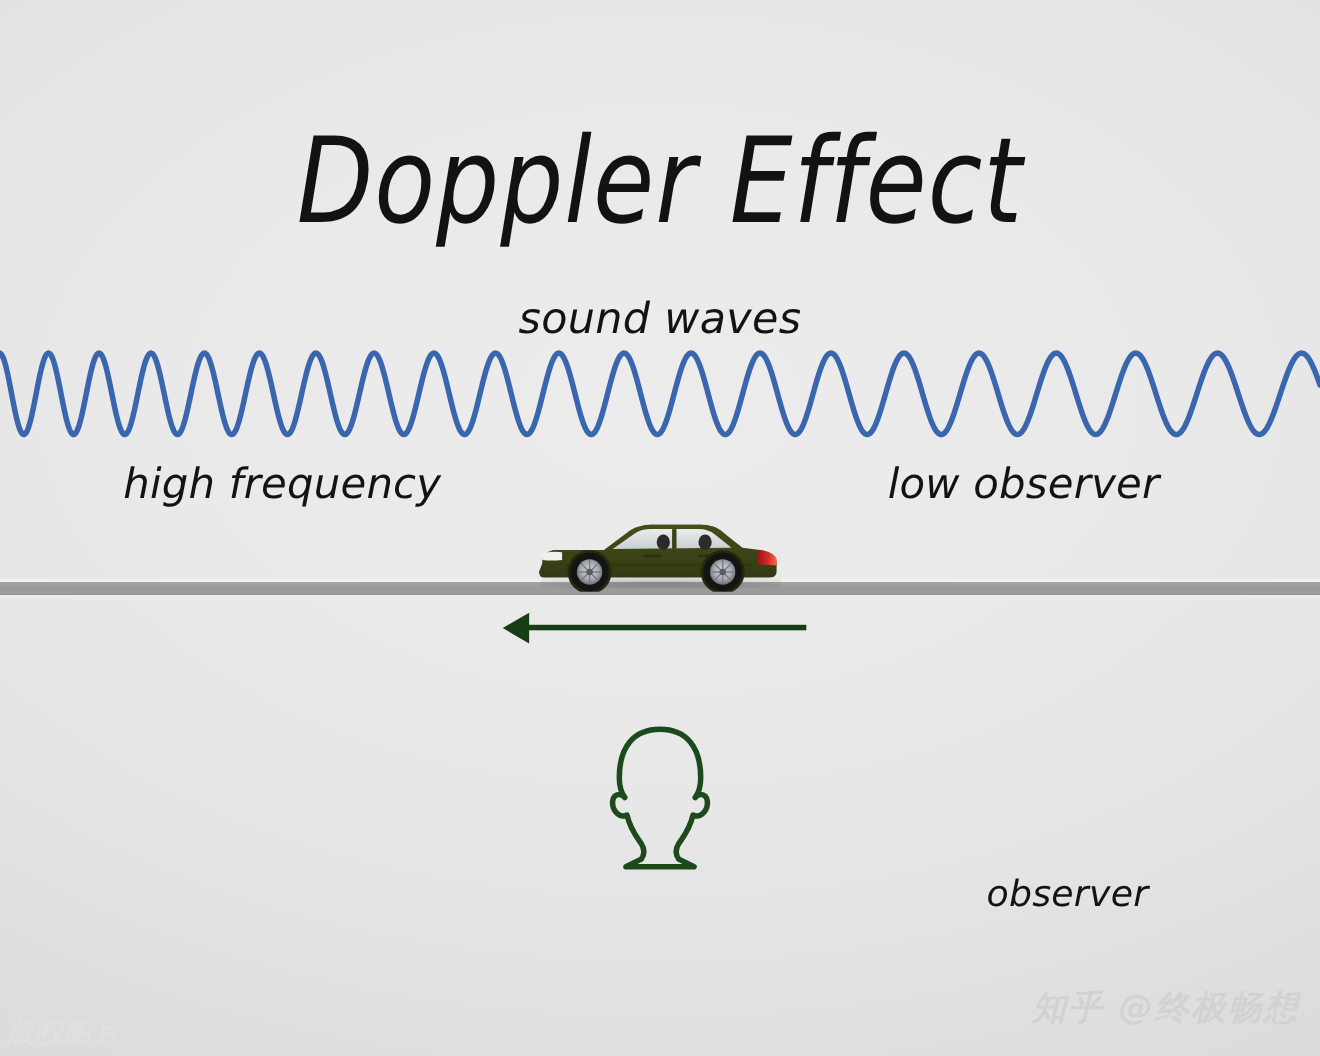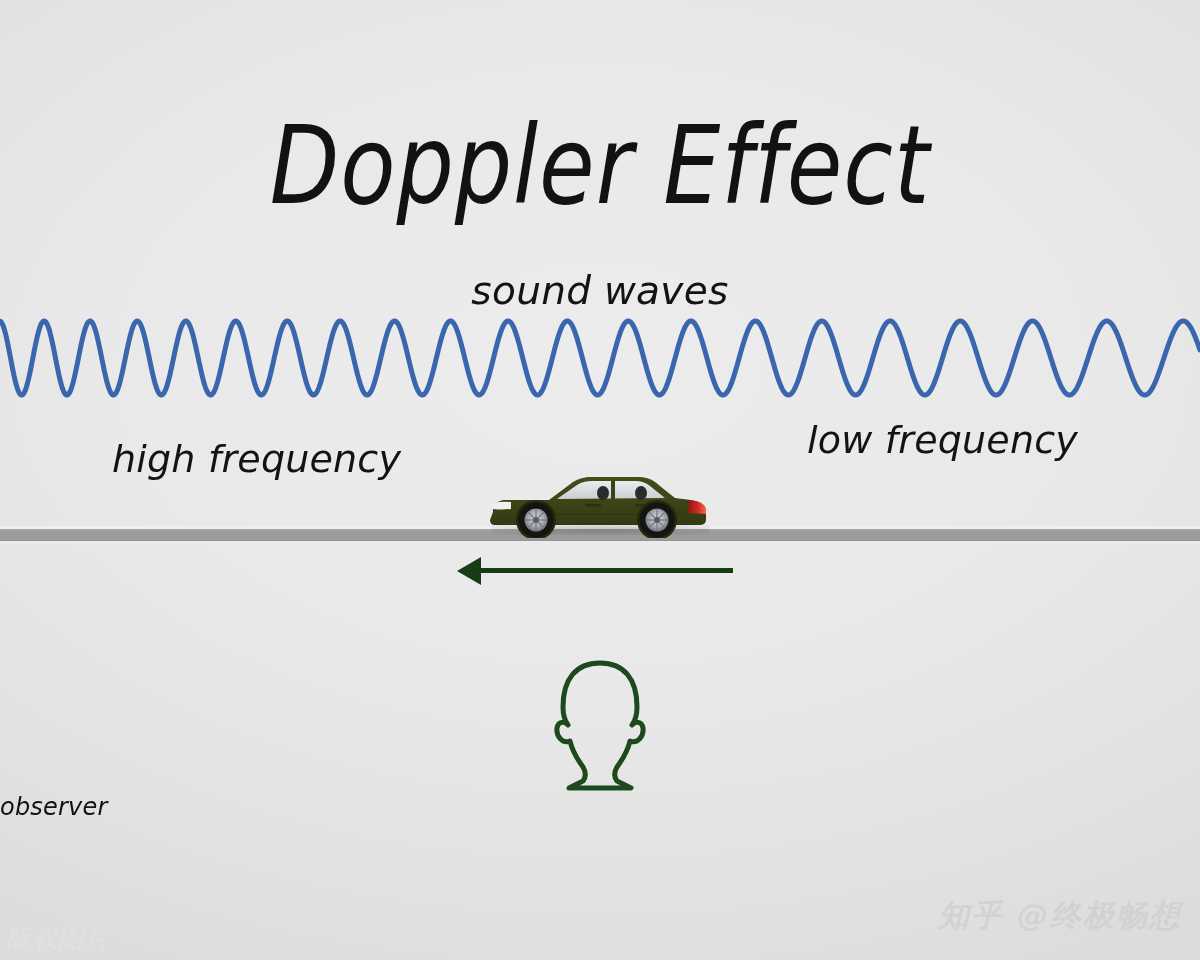--- a/index.html
+++ b/index.html
@@ -48,36 +48,36 @@
   #sound-waves-label {
     left: 0;
     top: 268px;
     width: 1200px;
     text-align: center;
     font-size: 39px;
     letter-spacing: 0.3px;
   }
   #high-freq-label {
     left: 112px;
-    top: 437px;
+    top: 418px;
     font-size: 38px;
     letter-spacing: 0.2px;
   }
   #low-freq-label {
     left: 807px;
     top: 418px;
     font-size: 38px;
     letter-spacing: 0.2px;
   }
   #observer-label {
     left: 0;
     top: 793px;
     width: 1044px;
-    text-align: left;
-    font-size: 24px;
+    text-align: right;
+    font-size: 33px;
     letter-spacing: 0.2px;
   }
 
   
   #wave-svg {
     position: absolute;
     left: 0;
     top: 300px;
     width: 1200px;
     height: 120px;
@@ -163,21 +163,21 @@
 
   <div id="title">Doppler Effect</div>
 
   <div class="label" id="sound-waves-label">sound waves</div>
 
   <svg id="wave-svg" viewBox="0 0 1200 120" preserveAspectRatio="none" xmlns="http://www.w3.org/2000/svg">
     <path id="wave-path" fill="none" stroke="#3a66ad" stroke-width="5" stroke-linecap="round" stroke-linejoin="round" d="M0.00 21.09L0.50 21.38L1.00 21.85L1.50 22.50L2.00 23.33L2.50 24.34L3.00 25.52L3.50 26.86L4.00 28.36L4.50 30.01L5.00 31.80L5.50 33.73L6.00 35.77L6.50 37.93L7.00 40.19L7.50 42.54L8.00 44.96L8.50 47.45L9.00 49.99L9.50 52.58L10.00 55.18L10.50 57.80L11.00 60.43L11.50 63.03L12.00 65.62L12.50 68.16L13.00 70.65L13.50 73.08L14.00 75.43L14.50 77.69L15.00 79.86L15.50 81.91L16.00 83.85L16.50 85.65L17.00 87.32L17.50 88.84L18.00 90.20L18.50 91.41L19.00 92.44L19.50 93.31L20.00 94.00L20.50 94.51L21.00 94.84L21.50 94.99L22.00 94.96L22.50 94.74L23.00 94.34L23.50 93.76L24.00 93.00L24.50 92.07L25.00 90.97L25.50 89.72L26.00 88.30L26.50 86.74L27.00 85.03L27.50 83.19L28.00 81.23L28.50 79.16L29.00 76.98L29.50 74.71L30.00 72.36L30.50 69.94L31.00 67.46L31.50 64.93L32.00 62.38L32.50 59.80L33.00 57.21L33.50 54.63L34.00 52.07L34.50 49.53L35.00 47.04L35.50 44.60L36.00 42.23L36.50 39.94L37.00 37.73L37.50 35.62L38.00 33.62L38.50 31.75L39.00 30.00L39.50 28.38L40.00 26.91L40.50 25.59L41.00 24.43L41.50 23.43L42.00 22.60L42.50 21.94L43.00 21.45L43.50 21.14L44.00 21.01L44.50 21.05L45.00 21.27L45.50 21.67L46.00 22.25L46.50 23.00L47.00 23.91L47.50 24.99L48.00 26.22L48.50 27.61L49.00 29.14L49.50 30.81L50.00 32.61L50.50 34.53L51.00 36.56L51.50 38.70L52.00 40.92L52.50 43.23L53.00 45.60L53.50 48.04L54.00 50.52L54.50 53.03L55.00 55.57L55.50 58.12L56.00 60.67L56.50 63.20L57.00 65.71L57.50 68.18L58.00 70.60L58.50 72.97L59.00 75.26L59.50 77.46L60.00 79.58L60.50 81.59L61.00 83.49L61.50 85.27L62.00 86.92L62.50 88.44L63.00 89.81L63.50 91.03L64.00 92.09L64.50 93.00L65.00 93.74L65.50 94.31L66.00 94.71L66.50 94.94L67.00 95.00L67.50 94.88L68.00 94.59L68.50 94.13L69.00 93.50L69.50 92.71L70.00 91.75L70.50 90.64L71.00 89.37L71.50 87.96L72.00 86.41L72.50 84.73L73.00 82.92L73.50 81.00L74.00 78.97L74.50 76.85L75.00 74.64L75.50 72.35L76.00 70.00L76.50 67.59L77.00 65.14L77.50 62.66L78.00 60.15L78.50 57.64L79.00 55.13L79.50 52.63L80.00 50.16L80.50 47.72L81.00 45.34L81.50 43.01L82.00 40.75L82.50 38.57L83.00 36.49L83.50 34.50L84.00 32.62L84.50 30.85L85.00 29.22L85.50 27.71L86.00 26.34L86.50 25.12L87.00 24.05L87.50 23.13L88.00 22.38L88.50 21.78L89.00 21.35L89.50 21.09L90.00 21.00L90.50 21.08L91.00 21.32L91.50 21.73L92.00 22.30L92.50 23.04L93.00 23.93L93.50 24.98L94.00 26.18L94.50 27.52L95.00 29.00L95.50 30.61L96.00 32.35L96.50 34.20L97.00 36.15L97.50 38.21L98.00 40.35L98.50 42.57L99.00 44.86L99.50 47.21L100.00 49.60L100.50 52.04L101.00 54.50L101.50 56.97L102.00 59.45L102.50 61.92L103.00 64.37L103.50 66.80L104.00 69.18L104.50 71.51L105.00 73.79L105.50 75.99L106.00 78.11L106.50 80.13L107.00 82.06L107.50 83.89L108.00 85.59L108.50 87.17L109.00 88.63L109.50 89.94L110.00 91.12L110.50 92.14L111.00 93.02L111.50 93.73L112.00 94.29L112.50 94.69L113.00 94.93L113.50 95.00L114.00 94.91L114.50 94.65L115.00 94.24L115.50 93.66L116.00 92.93L116.50 92.04L117.00 91.00L117.50 89.82L118.00 88.50L118.50 87.04L119.00 85.46L119.50 83.76L120.00 81.94L120.50 80.02L121.00 78.01L121.50 75.90L122.00 73.72L122.50 71.47L123.00 69.16L123.50 66.81L124.00 64.42L124.50 61.99L125.00 59.56L125.50 57.11L126.00 54.67L126.50 52.25L127.00 49.85L127.50 47.49L128.00 45.17L128.50 42.92L129.00 40.72L129.50 38.61L130.00 36.57L130.50 34.63L131.00 32.80L131.50 31.07L132.00 29.46L132.50 27.97L133.00 26.62L133.50 25.40L134.00 24.32L134.50 23.39L135.00 22.60L135.50 21.97L136.00 21.50L136.50 21.18L137.00 21.02L137.50 21.02L138.00 21.18L138.50 21.50L139.00 21.97L139.50 22.60L140.00 23.38L140.50 24.31L141.00 25.38L141.50 26.59L142.00 27.93L142.50 29.41L143.00 31.00L143.50 32.71L144.00 34.53L144.50 36.45L145.00 38.46L145.50 40.55L146.00 42.71L146.50 44.94L147.00 47.23L147.50 49.56L148.00 51.92L148.50 54.31L149.00 56.71L149.50 59.12L150.00 61.53L150.50 63.92L151.00 66.28L151.50 68.61L152.00 70.89L152.50 73.11L153.00 75.27L153.50 77.36L154.00 79.37L154.50 81.28L155.00 83.10L155.50 84.81L156.00 86.41L156.50 87.88L157.00 89.23L157.50 90.45L158.00 91.54L158.50 92.48L159.00 93.27L159.50 93.92L160.00 94.42L160.50 94.77L161.00 94.96L161.50 94.99L162.00 94.88L162.50 94.60L163.00 94.18L163.50 93.60L164.00 92.88L164.50 92.01L165.00 91.00L165.50 89.85L166.00 88.57L166.50 87.17L167.00 85.64L167.50 84.00L168.00 82.25L168.50 80.40L169.00 78.46L169.50 76.43L170.00 74.33L170.50 72.17L171.00 69.94L171.50 67.66L172.00 65.35L172.50 63.01L173.00 60.64L173.50 58.27L174.00 55.89L174.50 53.53L175.00 51.18L175.50 48.87L176.00 46.59L176.50 44.35L177.00 42.18L177.50 40.07L178.00 38.04L178.50 36.08L179.00 34.22L179.50 32.46L180.00 30.80L180.50 29.25L181.00 27.82L181.50 26.51L182.00 25.34L182.50 24.29L183.00 23.39L183.50 22.62L184.00 22.01L184.50 21.53L185.00 21.21L185.50 21.03L186.00 21.01L186.50 21.13L187.00 21.41L187.50 21.83L188.00 22.40L188.50 23.12L189.00 23.97L189.50 24.97L190.00 26.09L190.50 27.35L191.00 28.73L191.50 30.23L192.00 31.83L192.50 33.55L193.00 35.36L193.50 37.26L194.00 39.25L194.50 41.31L195.00 43.43L195.50 45.62L196.00 47.85L196.50 50.13L197.00 52.43L197.50 54.76L198.00 57.10L198.50 59.44L199.00 61.77L199.50 64.09L200.00 66.39L200.50 68.65L201.00 70.87L201.50 73.03L202.00 75.14L202.50 77.17L203.00 79.13L203.50 81.00L204.00 82.79L204.50 84.47L205.00 86.05L205.50 87.51L206.00 88.86L206.50 90.08L207.00 91.18L207.50 92.14L208.00 92.97L208.50 93.66L209.00 94.21L209.50 94.62L210.00 94.88L210.50 94.99L211.00 94.96L211.50 94.79L212.00 94.46L212.50 94.00L213.00 93.39L213.50 92.64L214.00 91.76L214.50 90.74L215.00 89.60L215.50 88.33L216.00 86.94L216.50 85.44L217.00 83.83L217.50 82.13L218.00 80.32L218.50 78.43L219.00 76.47L219.50 74.42L220.00 72.32L220.50 70.16L221.00 67.95L221.50 65.71L222.00 63.44L222.50 61.14L223.00 58.83L223.50 56.53L224.00 54.22L224.50 51.94L225.00 49.67L225.50 47.44L226.00 45.25L226.50 43.12L227.00 41.04L227.50 39.02L228.00 37.08L228.50 35.23L229.00 33.46L229.50 31.78L230.00 30.21L230.50 28.75L231.00 27.40L231.50 26.16L232.00 25.05L232.50 24.07L233.00 23.22L233.50 22.51L234.00 21.93L234.50 21.49L235.00 21.19L235.50 21.03L236.00 21.01L236.50 21.14L237.00 21.40L237.50 21.81L238.00 22.36L238.50 23.04L239.00 23.85L239.50 24.80L240.00 25.87L240.50 27.07L241.00 28.38L241.50 29.81L242.00 31.34L242.50 32.97L243.00 34.70L243.50 36.52L244.00 38.42L244.50 40.39L245.00 42.43L245.50 44.53L246.00 46.68L246.50 48.87L247.00 51.09L247.50 53.34L248.00 55.61L248.50 57.89L249.00 60.16L249.50 62.43L250.00 64.68L250.50 66.90L251.00 69.09L251.50 71.24L252.00 73.33L252.50 75.37L253.00 77.34L253.50 79.24L254.00 81.06L254.50 82.79L255.00 84.43L255.50 85.96L256.00 87.40L256.50 88.72L257.00 89.92L257.50 91.01L258.00 91.97L258.50 92.80L259.00 93.50L259.50 94.08L260.00 94.51L260.50 94.81L261.00 94.97L261.50 94.99L262.00 94.88L262.50 94.62L263.00 94.24L263.50 93.71L264.00 93.05L264.50 92.27L265.00 91.35L265.50 90.31L266.00 89.16L266.50 87.88L267.00 86.50L267.50 85.01L268.00 83.42L268.50 81.74L269.00 79.97L269.50 78.12L270.00 76.19L270.50 74.20L271.00 72.15L271.50 70.05L272.00 67.90L272.50 65.72L273.00 63.51L273.50 61.28L274.00 59.04L274.50 56.79L275.00 54.55L275.50 52.33L276.00 50.12L276.50 47.95L277.00 45.81L277.50 43.72L278.00 41.68L278.50 39.70L279.00 37.79L279.50 35.95L280.00 34.19L280.50 32.52L281.00 30.95L281.50 29.47L282.00 28.10L282.50 26.84L283.00 25.69L283.50 24.66L284.00 23.76L284.50 22.97L285.00 22.32L285.50 21.79L286.00 21.40L286.50 21.14L287.00 21.01L287.50 21.02L288.00 21.16L288.50 21.44L289.00 21.85L289.50 22.38L290.00 23.05L290.50 23.85L291.00 24.76L291.50 25.80L292.00 26.95L292.50 28.22L293.00 29.59L293.50 31.06L294.00 32.63L294.50 34.29L295.00 36.04L295.50 37.86L296.00 39.76L296.50 41.72L297.00 43.74L297.50 45.81L298.00 47.92L298.50 50.07L299.00 52.25L299.50 54.45L300.00 56.66L300.50 58.87L301.00 61.08L301.50 63.28L302.00 65.45L302.50 67.61L303.00 69.72L303.50 71.80L304.00 73.82L304.50 75.79L305.00 77.69L305.50 79.52L306.00 81.28L306.50 82.95L307.00 84.54L307.50 86.02L308.00 87.41L308.50 88.70L309.00 89.87L309.50 90.93L310.00 91.88L310.50 92.70L311.00 93.40L311.50 93.98L312.00 94.43L312.50 94.75L313.00 94.94L313.50 95.00L314.00 94.93L314.50 94.73L315.00 94.40L315.50 93.94L316.00 93.36L316.50 92.65L317.00 91.82L317.50 90.87L318.00 89.80L318.50 88.63L319.00 87.35L319.50 85.96L320.00 84.48L320.50 82.90L321.00 81.24L321.50 79.50L322.00 77.68L322.50 75.79L323.00 73.85L323.50 71.85L324.00 69.80L324.50 67.70L325.00 65.58L325.50 63.43L326.00 61.26L326.50 59.08L327.00 56.90L327.50 54.72L328.00 52.56L328.50 50.41L329.00 48.29L329.50 46.21L330.00 44.17L330.50 42.17L331.00 40.23L331.50 38.35L332.00 36.54L332.50 34.81L333.00 33.15L333.50 31.59L334.00 30.11L334.50 28.73L335.00 27.45L335.50 26.28L336.00 25.22L336.50 24.27L337.00 23.43L337.50 22.72L338.00 22.13L338.50 21.66L339.00 21.31L339.50 21.10L340.00 21.00L340.50 21.04L341.00 21.20L341.50 21.49L342.00 21.90L342.50 22.44L343.00 23.09L343.50 23.87L344.00 24.76L344.50 25.77L345.00 26.89L345.50 28.11L346.00 29.43L346.50 30.85L347.00 32.36L347.50 33.96L348.00 35.64L348.50 37.40L349.00 39.23L349.50 41.11L350.00 43.06L350.50 45.06L351.00 47.10L351.50 49.17L352.00 51.28L352.50 53.40L353.00 55.55L353.50 57.70L354.00 59.85L354.50 61.99L355.00 64.12L355.50 66.23L356.00 68.31L356.50 70.35L357.00 72.36L357.50 74.31L358.00 76.21L358.50 78.05L359.00 79.82L359.50 81.51L360.00 83.13L360.50 84.66L361.00 86.10L361.50 87.44L362.00 88.69L362.50 89.84L363.00 90.87L363.50 91.80L364.00 92.61L364.50 93.31L365.00 93.89L365.50 94.35L366.00 94.69L366.50 94.90L367.00 95.00L367.50 94.97L368.00 94.81L368.50 94.53L369.00 94.14L369.50 93.62L370.00 92.98L370.50 92.23L371.00 91.36L371.50 90.39L372.00 89.30L372.50 88.12L373.00 86.83L373.50 85.45L374.00 83.98L374.50 82.42L375.00 80.78L375.50 79.07L376.00 77.28L376.50 75.44L377.00 73.54L377.50 71.58L378.00 69.58L378.50 67.55L379.00 65.48L379.50 63.39L380.00 61.29L380.50 59.17L381.00 57.05L381.50 54.93L382.00 52.82L382.50 50.73L383.00 48.67L383.50 46.63L384.00 44.64L384.50 42.69L385.00 40.79L385.50 38.94L386.00 37.16L386.50 35.45L387.00 33.81L387.50 32.25L388.00 30.77L388.50 29.39L389.00 28.10L389.50 26.90L390.00 25.81L390.50 24.82L391.00 23.94L391.50 23.17L392.00 22.52L392.50 21.98L393.00 21.56L393.50 21.25L394.00 21.07L394.50 21.00L395.00 21.05L395.50 21.23L396.00 21.52L396.50 21.93L397.00 22.46L397.50 23.10L398.00 23.86L398.50 24.72L399.00 25.69L399.50 26.77L400.00 27.95L400.50 29.22L401.00 30.58L401.50 32.04L402.00 33.57L402.50 35.19L403.00 36.87L403.50 38.63L404.00 40.44L404.50 42.32L405.00 44.24L405.50 46.20L406.00 48.21L406.50 50.24L407.00 52.30L407.50 54.37L408.00 56.46L408.50 58.55L409.00 60.64L409.50 62.72L410.00 64.78L410.50 66.83L411.00 68.84L411.50 70.82L412.00 72.76L412.50 74.65L413.00 76.48L413.50 78.26L414.00 79.97L414.50 81.61L415.00 83.18L415.50 84.67L416.00 86.07L416.50 87.38L417.00 88.60L417.50 89.72L418.00 90.74L418.50 91.66L419.00 92.47L419.50 93.17L420.00 93.76L420.50 94.24L421.00 94.60L421.50 94.85L422.00 94.98L422.50 94.99L423.00 94.89L423.50 94.67L424.00 94.34L424.50 93.89L425.00 93.33L425.50 92.66L426.00 91.88L426.50 90.99L427.00 90.00L427.50 88.92L428.00 87.73L428.50 86.45L429.00 85.08L429.50 83.63L430.00 82.10L430.50 80.50L431.00 78.82L431.50 77.08L432.00 75.28L432.50 73.43L433.00 71.53L433.50 69.58L434.00 67.60L434.50 65.60L435.00 63.57L435.50 61.52L436.00 59.46L436.50 57.40L437.00 55.34L437.50 53.29L438.00 51.25L438.50 49.24L439.00 47.25L439.50 45.30L440.00 43.39L440.50 41.52L441.00 39.71L441.50 37.95L442.00 36.25L442.50 34.62L443.00 33.07L443.50 31.59L444.00 30.19L444.50 28.88L445.00 27.66L445.50 26.53L446.00 25.50L446.50 24.57L447.00 23.74L447.50 23.02L448.00 22.41L448.50 21.90L449.00 21.51L449.50 21.23L450.00 21.06L450.50 21.00L451.00 21.06L451.50 21.23L452.00 21.51L452.50 21.90L453.00 22.41L453.50 23.02L454.00 23.74L454.50 24.56L455.00 25.49L455.50 26.51L456.00 27.63L456.50 28.85L457.00 30.15L457.50 31.53L458.00 33.00L458.50 34.54L459.00 36.15L459.50 37.83L460.00 39.57L460.50 41.36L461.00 43.20L461.50 45.09L462.00 47.02L462.50 48.98L463.00 50.96L463.50 52.97L464.00 54.99L464.50 57.02L465.00 59.06L465.50 61.08L466.00 63.10L466.50 65.11L467.00 67.09L467.50 69.04L468.00 70.96L468.50 72.84L469.00 74.68L469.50 76.46L470.00 78.19L470.50 79.86L471.00 81.46L471.50 82.99L472.00 84.45L472.50 85.82L473.00 87.12L473.50 88.32L474.00 89.44L474.50 90.46L475.00 91.38L475.50 92.20L476.00 92.92L476.50 93.54L477.00 94.05L477.50 94.45L478.00 94.74L478.50 94.92L479.00 95.00L479.50 94.96L480.00 94.82L480.50 94.56L481.00 94.20L481.50 93.72L482.00 93.15L482.50 92.46L483.00 91.68L483.50 90.80L484.00 89.82L484.50 88.74L485.00 87.58L485.50 86.32L486.00 84.99L486.50 83.57L487.00 82.08L487.50 80.52L488.00 78.90L488.50 77.21L489.00 75.46L489.50 73.67L490.00 71.82L490.50 69.94L491.00 68.03L491.50 66.08L492.00 64.11L492.50 62.13L493.00 60.13L493.50 58.13L494.00 56.12L494.50 54.12L495.00 52.14L495.50 50.17L496.00 48.23L496.50 46.31L497.00 44.43L497.50 42.59L498.00 40.79L498.50 39.05L499.00 37.36L499.50 35.73L500.00 34.17L500.50 32.68L501.00 31.26L501.50 29.92L502.00 28.66L502.50 27.49L503.00 26.40L503.50 25.41L504.00 24.51L504.50 23.72L505.00 23.02L505.50 22.42L506.00 21.92L506.50 21.53L507.00 21.25L507.50 21.07L508.00 21.00L508.50 21.04L509.00 21.18L509.50 21.43L510.00 21.79L510.50 22.25L511.00 22.81L511.50 23.47L512.00 24.24L512.50 25.10L513.00 26.05L513.50 27.10L514.00 28.23L514.50 29.45L515.00 30.76L515.50 32.14L516.00 33.59L516.50 35.12L517.00 36.71L517.50 38.36L518.00 40.06L518.50 41.82L519.00 43.62L519.50 45.47L520.00 47.34L520.50 49.25L521.00 51.19L521.50 53.14L522.00 55.11L522.50 57.08L523.00 59.06L523.50 61.03L524.00 62.99L524.50 64.94L525.00 66.87L525.50 68.77L526.00 70.64L526.50 72.48L527.00 74.27L527.50 76.02L528.00 77.72L528.50 79.35L529.00 80.93L529.50 82.45L530.00 83.89L530.50 85.26L531.00 86.55L531.50 87.76L532.00 88.89L532.50 89.93L533.00 90.87L533.50 91.73L534.00 92.49L534.50 93.15L535.00 93.72L535.50 94.18L536.00 94.54L536.50 94.80L537.00 94.95L537.50 95.00L538.00 94.95L538.50 94.79L539.00 94.53L539.50 94.16L540.00 93.70L540.50 93.13L541.00 92.47L541.50 91.71L542.00 90.85L542.50 89.91L543.00 88.87L543.50 87.75L544.00 86.55L544.50 85.26L545.00 83.90L545.50 82.47L546.00 80.97L546.50 79.41L547.00 77.79L547.50 76.11L548.00 74.38L548.50 72.61L549.00 70.80L549.50 68.95L550.00 67.07L550.50 65.17L551.00 63.25L551.50 61.31L552.00 59.37L552.50 57.42L553.00 55.47L553.50 53.53L554.00 51.61L554.50 49.70L555.00 47.82L555.50 45.96L556.00 44.14L556.50 42.36L557.00 40.62L557.50 38.92L558.00 37.29L558.50 35.71L559.00 34.19L559.50 32.73L560.00 31.35L560.50 30.04L561.00 28.81L561.50 27.66L562.00 26.59L562.50 25.61L563.00 24.72L563.50 23.92L564.00 23.21L564.50 22.60L565.00 22.08L565.50 21.67L566.00 21.35L566.50 21.14L567.00 21.02L567.50 21.01L568.00 21.09L568.50 21.28L569.00 21.57L569.50 21.96L570.00 22.44L570.50 23.03L571.00 23.70L571.50 24.48L572.00 25.34L572.50 26.29L573.00 27.33L573.50 28.45L574.00 29.65L574.50 30.92L575.00 32.27L575.50 33.69L576.00 35.18L576.50 36.72L577.00 38.33L577.50 39.98L578.00 41.69L578.50 43.44L579.00 45.23L579.50 47.05L580.00 48.90L580.50 50.78L581.00 52.67L581.50 54.58L582.00 56.49L582.50 58.42L583.00 60.33L583.50 62.25L584.00 64.15L584.50 66.03L585.00 67.89L585.50 69.73L586.00 71.53L586.50 73.30L587.00 75.02L587.50 76.70L588.00 78.33L588.50 79.90L589.00 81.41L589.50 82.86L590.00 84.25L590.50 85.56L591.00 86.80L591.50 87.96L592.00 89.04L592.50 90.04L593.00 90.96L593.50 91.78L594.00 92.51L594.50 93.16L595.00 93.70L595.50 94.16L596.00 94.51L596.50 94.77L597.00 94.94L597.50 95.00L598.00 94.96L598.50 94.83L599.00 94.60L599.50 94.27L600.00 93.85L600.50 93.33L601.00 92.72L601.50 92.01L602.00 91.22L602.50 90.34L603.00 89.37L603.50 88.32L604.00 87.19L604.50 85.98L605.00 84.70L605.50 83.35L606.00 81.94L606.50 80.46L607.00 78.92L607.50 77.33L608.00 75.68L608.50 73.99L609.00 72.26L609.50 70.49L610.00 68.69L610.50 66.86L611.00 65.01L611.50 63.14L612.00 61.26L612.50 59.37L613.00 57.47L613.50 55.58L614.00 53.70L614.50 51.82L615.00 49.97L615.50 48.13L616.00 46.32L616.50 44.54L617.00 42.80L617.50 41.10L618.00 39.44L618.50 37.83L619.00 36.27L619.50 34.77L620.00 33.34L620.50 31.96L621.00 30.65L621.50 29.42L622.00 28.26L622.50 27.18L623.00 26.17L623.50 25.25L624.00 24.42L624.50 23.67L625.00 23.01L625.50 22.45L626.00 21.97L626.50 21.59L627.00 21.30L627.50 21.11L628.00 21.01L628.50 21.01L629.00 21.11L629.50 21.29L630.00 21.58L630.50 21.96L631.00 22.43L631.50 22.99L632.00 23.64L632.50 24.38L633.00 25.21L633.50 26.12L634.00 27.11L634.50 28.18L635.00 29.33L635.50 30.55L636.00 31.84L636.50 33.20L637.00 34.62L637.50 36.10L638.00 37.64L638.50 39.23L639.00 40.86L639.50 42.54L640.00 44.26L640.50 46.02L641.00 47.80L641.50 49.61L642.00 51.44L642.50 53.29L643.00 55.14L643.50 57.01L644.00 58.88L644.50 60.74L645.00 62.60L645.50 64.44L646.00 66.27L646.50 68.08L647.00 69.86L647.50 71.61L648.00 73.32L648.50 75.00L649.00 76.63L649.50 78.22L650.00 79.75L650.50 81.23L651.00 82.65L651.50 84.00L652.00 85.29L652.50 86.52L653.00 87.66L653.50 88.74L654.00 89.73L654.50 90.65L655.00 91.48L655.50 92.23L656.00 92.89L656.50 93.46L657.00 93.95L657.50 94.34L658.00 94.65L658.50 94.86L659.00 94.97L659.50 95.00L660.00 94.93L660.50 94.77L661.00 94.52L661.50 94.17L662.00 93.74L662.50 93.21L663.00 92.60L663.50 91.90L664.00 91.12L664.50 90.25L665.00 89.30L665.50 88.28L666.00 87.18L666.50 86.01L667.00 84.76L667.50 83.45L668.00 82.08L668.50 80.65L669.00 79.16L669.50 77.62L670.00 76.04L670.50 74.40L671.00 72.73L671.50 71.02L672.00 69.28L672.50 67.51L673.00 65.72L673.50 63.91L674.00 62.08L674.50 60.25L675.00 58.41L675.50 56.57L676.00 54.73L676.50 52.90L677.00 51.09L677.50 49.29L678.00 47.51L678.50 45.76L679.00 44.04L679.50 42.36L680.00 40.72L680.50 39.11L681.00 37.56L681.50 36.05L682.00 34.60L682.50 33.21L683.00 31.88L683.50 30.61L684.00 29.41L684.50 28.29L685.00 27.23L685.50 26.25L686.00 25.35L686.50 24.53L687.00 23.79L687.50 23.13L688.00 22.56L688.50 22.08L689.00 21.69L689.50 21.38L690.00 21.16L690.50 21.04L691.00 21.00L691.50 21.05L692.00 21.20L692.50 21.43L693.00 21.76L693.50 22.17L694.00 22.67L694.50 23.25L695.00 23.92L695.50 24.67L696.00 25.50L696.50 26.41L697.00 27.40L697.50 28.46L698.00 29.59L698.50 30.80L699.00 32.06L699.50 33.39L700.00 34.78L700.50 36.23L701.00 37.73L701.50 39.27L702.00 40.86L702.50 42.49L703.00 44.16L703.50 45.87L704.00 47.60L704.50 49.35L705.00 51.13L705.50 52.92L706.00 54.73L706.50 56.54L707.00 58.35L707.50 60.17L708.00 61.98L708.50 63.77L709.00 65.56L709.50 67.32L710.00 69.06L710.50 70.78L711.00 72.47L711.50 74.11L712.00 75.73L712.50 77.29L713.00 78.81L713.50 80.29L714.00 81.70L714.50 83.06L715.00 84.36L715.50 85.60L716.00 86.77L716.50 87.87L717.00 88.90L717.50 89.86L718.00 90.74L718.50 91.54L719.00 92.26L719.50 92.90L720.00 93.46L720.50 93.93L721.00 94.32L721.50 94.62L722.00 94.84L722.50 94.96L723.00 95.00L723.50 94.95L724.00 94.81L724.50 94.59L725.00 94.28L725.50 93.88L726.00 93.40L726.50 92.83L727.00 92.19L727.50 91.46L728.00 90.65L728.50 89.77L729.00 88.81L729.50 87.78L730.00 86.68L730.50 85.51L731.00 84.27L731.50 82.98L732.00 81.63L732.50 80.22L733.00 78.76L733.50 77.25L734.00 75.69L734.50 74.10L735.00 72.47L735.50 70.80L736.00 69.10L736.50 67.38L737.00 65.64L737.50 63.88L738.00 62.10L738.50 60.32L739.00 58.53L739.50 56.74L740.00 54.96L740.50 53.18L741.00 51.41L741.50 49.66L742.00 47.93L742.50 46.22L743.00 44.54L743.50 42.89L744.00 41.28L744.50 39.71L745.00 38.18L745.50 36.70L746.00 35.26L746.50 33.88L747.00 32.56L747.50 31.29L748.00 30.09L748.50 28.95L749.00 27.88L749.50 26.88L750.00 25.96L750.50 25.10L751.00 24.33L751.50 23.63L752.00 23.01L752.50 22.47L753.00 22.02L753.50 21.64L754.00 21.36L754.50 21.15L755.00 21.03L755.50 21.00L756.00 21.05L756.50 21.19L757.00 21.41L757.50 21.72L758.00 22.11L758.50 22.58L759.00 23.13L759.50 23.77L760.00 24.48L760.50 25.27L761.00 26.13L761.50 27.07L762.00 28.08L762.50 29.16L763.00 30.30L763.50 31.50L764.00 32.77L764.50 34.09L765.00 35.47L765.50 36.90L766.00 38.37L766.50 39.90L767.00 41.46L767.50 43.06L768.00 44.69L768.50 46.35L769.00 48.04L769.50 49.76L770.00 51.49L770.50 53.23L771.00 54.99L771.50 56.75L772.00 58.51L772.50 60.28L773.00 62.03L773.50 63.78L774.00 65.52L774.50 67.23L775.00 68.93L775.50 70.60L776.00 72.24L776.50 73.85L777.00 75.42L777.50 76.95L778.00 78.44L778.50 79.89L779.00 81.28L779.50 82.62L780.00 83.90L780.50 85.13L781.00 86.29L781.50 87.39L782.00 88.43L782.50 89.39L783.00 90.29L783.50 91.11L784.00 91.85L784.50 92.52L785.00 93.12L785.50 93.63L786.00 94.06L786.50 94.41L787.00 94.68L787.50 94.87L788.00 94.98L788.50 95.00L789.00 94.94L789.50 94.79L790.00 94.57L790.50 94.26L791.00 93.87L791.50 93.40L792.00 92.85L792.50 92.23L793.00 91.52L793.50 90.75L794.00 89.90L794.50 88.98L795.00 87.99L795.50 86.93L796.00 85.81L796.50 84.63L797.00 83.39L797.50 82.09L798.00 80.74L798.50 79.34L799.00 77.89L799.50 76.40L800.00 74.86L800.50 73.29L801.00 71.69L801.50 70.06L802.00 68.40L802.50 66.71L803.00 65.01L803.50 63.30L804.00 61.57L804.50 59.83L805.00 58.09L805.50 56.36L806.00 54.62L806.50 52.89L807.00 51.18L807.50 49.48L808.00 47.80L808.50 46.14L809.00 44.51L809.50 42.91L810.00 41.34L810.50 39.81L811.00 38.32L811.50 36.87L812.00 35.47L812.50 34.12L813.00 32.82L813.50 31.58L814.00 30.39L814.50 29.27L815.00 28.21L815.50 27.22L816.00 26.29L816.50 25.43L817.00 24.65L817.50 23.93L818.00 23.30L818.50 22.73L819.00 22.25L819.50 21.84L820.00 21.52L820.50 21.27L821.00 21.10L821.50 21.01L822.00 21.01L822.50 21.08L823.00 21.24L823.50 21.47L824.00 21.78L824.50 22.18L825.00 22.65L825.50 23.19L826.00 23.82L826.50 24.51L827.00 25.28L827.50 26.12L828.00 27.03L828.50 28.01L829.00 29.05L829.50 30.15L830.00 31.31L830.50 32.54L831.00 33.81L831.50 35.14L832.00 36.52L832.50 37.94L833.00 39.40L833.50 40.91L834.00 42.45L834.50 44.03L835.00 45.63L835.50 47.27L836.00 48.92L836.50 50.59L837.00 52.28L837.50 53.98L838.00 55.69L838.50 57.41L839.00 59.12L839.50 60.83L840.00 62.54L840.50 64.24L841.00 65.92L841.50 67.58L842.00 69.23L842.50 70.85L843.00 72.44L843.50 74.00L844.00 75.52L844.50 77.01L845.00 78.46L845.50 79.86L846.00 81.22L846.50 82.52L847.00 83.78L847.50 84.97L848.00 86.11L848.50 87.19L849.00 88.21L849.50 89.17L850.00 90.05L850.50 90.87L851.00 91.62L851.50 92.30L852.00 92.90L852.50 93.43L853.00 93.88L853.50 94.26L854.00 94.56L854.50 94.78L855.00 94.93L855.50 95.00L856.00 94.98L856.50 94.89L857.00 94.73L857.50 94.48L858.00 94.16L858.50 93.76L859.00 93.28L859.50 92.73L860.00 92.11L860.50 91.42L861.00 90.65L861.50 89.82L862.00 88.92L862.50 87.95L863.00 86.93L863.50 85.84L864.00 84.69L864.50 83.49L865.00 82.23L865.50 80.92L866.00 79.57L866.50 78.17L867.00 76.73L867.50 75.25L868.00 73.73L868.50 72.18L869.00 70.60L869.50 69.00L870.00 67.37L870.50 65.72L871.00 64.06L871.50 62.38L872.00 60.70L872.50 59.01L873.00 57.32L873.50 55.63L874.00 53.95L874.50 52.27L875.00 50.61L875.50 48.96L876.00 47.33L876.50 45.73L877.00 44.15L877.50 42.60L878.00 41.08L878.50 39.60L879.00 38.15L879.50 36.75L880.00 35.39L880.50 34.08L881.00 32.82L881.50 31.61L882.00 30.46L882.50 29.36L883.00 28.33L883.50 27.35L884.00 26.44L884.50 25.60L885.00 24.82L885.50 24.11L886.00 23.47L886.50 22.90L887.00 22.40L887.50 21.98L888.00 21.64L888.50 21.36L889.00 21.17L889.50 21.05L890.00 21.00L890.50 21.03L891.00 21.14L891.50 21.32L892.00 21.58L892.50 21.91L893.00 22.32L893.50 22.80L894.00 23.36L894.50 23.98L895.00 24.67L895.50 25.44L896.00 26.26L896.50 27.16L897.00 28.11L897.50 29.13L898.00 30.21L898.50 31.34L899.00 32.53L899.50 33.77L900.00 35.05L900.50 36.39L901.00 37.77L901.50 39.19L902.00 40.64L902.50 42.14L903.00 43.66L903.50 45.22L904.00 46.79L904.50 48.40L905.00 50.02L905.50 51.65L906.00 53.30L906.50 54.96L907.00 56.63L907.50 58.29L908.00 59.96L908.50 61.62L909.00 63.28L909.50 64.92L910.00 66.55L910.50 68.16L911.00 69.75L911.50 71.32L912.00 72.86L912.50 74.36L913.00 75.84L913.50 77.28L914.00 78.68L914.50 80.03L915.00 81.35L915.50 82.61L916.00 83.83L916.50 84.99L917.00 86.10L917.50 87.15L918.00 88.14L918.50 89.08L919.00 89.95L919.50 90.75L920.00 91.49L920.50 92.16L921.00 92.76L921.50 93.30L922.00 93.76L922.50 94.15L923.00 94.46L923.50 94.71L924.00 94.88L924.50 94.98L925.00 95.00L925.50 94.95L926.00 94.82L926.50 94.62L927.00 94.35L927.50 94.01L928.00 93.59L928.50 93.10L929.00 92.54L929.50 91.92L930.00 91.22L930.50 90.46L931.00 89.64L931.50 88.75L932.00 87.80L932.50 86.80L933.00 85.73L933.50 84.61L934.00 83.44L934.50 82.22L935.00 80.95L935.50 79.63L936.00 78.28L936.50 76.88L937.00 75.44L937.50 73.97L938.00 72.47L938.50 70.94L939.00 69.39L939.50 67.81L940.00 66.21L940.50 64.60L941.00 62.98L941.50 61.34L942.00 59.70L942.50 58.06L943.00 56.42L943.50 54.78L944.00 53.14L944.50 51.52L945.00 49.91L945.50 48.32L946.00 46.74L946.50 45.19L947.00 43.66L947.50 42.17L948.00 40.70L948.50 39.27L949.00 37.87L949.50 36.52L950.00 35.20L950.50 33.94L951.00 32.71L951.50 31.54L952.00 30.43L952.50 29.36L953.00 28.35L953.50 27.40L954.00 26.51L954.50 25.68L955.00 24.92L955.50 24.22L956.00 23.59L956.50 23.02L957.00 22.52L957.50 22.09L958.00 21.73L958.50 21.44L959.00 21.23L959.50 21.08L960.00 21.01L960.50 21.01L961.00 21.08L961.50 21.22L962.00 21.44L962.50 21.72L963.00 22.08L963.50 22.50L964.00 22.99L964.50 23.56L965.00 24.18L965.50 24.88L966.00 25.64L966.50 26.46L967.00 27.34L967.50 28.28L968.00 29.28L968.50 30.33L969.00 31.43L969.50 32.59L970.00 33.80L970.50 35.05L971.00 36.35L971.50 37.69L972.00 39.06L972.50 40.48L973.00 41.92L973.50 43.40L974.00 44.91L974.50 46.44L975.00 47.99L975.50 49.56L976.00 51.15L976.50 52.75L977.00 54.36L977.50 55.97L978.00 57.59L978.50 59.21L979.00 60.83L979.50 62.44L980.00 64.05L980.50 65.64L981.00 67.21L981.50 68.77L982.00 70.31L982.50 71.82L983.00 73.31L983.50 74.77L984.00 76.19L984.50 77.58L985.00 78.94L985.50 80.25L986.00 81.52L986.50 82.74L987.00 83.92L987.50 85.05L988.00 86.12L988.50 87.14L989.00 88.11L989.50 89.02L990.00 89.87L990.50 90.66L991.00 91.38L991.50 92.05L992.00 92.65L992.50 93.18L993.00 93.64L993.50 94.04L994.00 94.37L994.50 94.63L995.00 94.82L995.50 94.95L996.00 95.00L996.50 94.98L997.00 94.89L997.50 94.73L998.00 94.51L998.50 94.21L999.00 93.85L999.50 93.41L1000.00 92.92L1000.50 92.35L1001.00 91.72L1001.50 91.03L1002.00 90.27L1002.50 89.46L1003.00 88.59L1003.50 87.65L1004.00 86.67L1004.50 85.63L1005.00 84.53L1005.50 83.39L1006.00 82.20L1006.50 80.97L1007.00 79.69L1007.50 78.37L1008.00 77.01L1008.50 75.62L1009.00 74.20L1009.50 72.75L1010.00 71.26L1010.50 69.76L1011.00 68.23L1011.50 66.68L1012.00 65.12L1012.50 63.55L1013.00 61.96L1013.50 60.37L1014.00 58.77L1014.50 57.17L1015.00 55.58L1015.50 53.99L1016.00 52.40L1016.50 50.83L1017.00 49.27L1017.50 47.73L1018.00 46.21L1018.50 44.71L1019.00 43.23L1019.50 41.78L1020.00 40.36L1020.50 38.98L1021.00 37.63L1021.50 36.32L1022.00 35.05L1022.50 33.82L1023.00 32.64L1023.50 31.50L1024.00 30.42L1024.50 29.38L1025.00 28.40L1025.50 27.47L1026.00 26.60L1026.50 25.79L1027.00 25.04L1027.50 24.35L1028.00 23.72L1028.50 23.15L1029.00 22.65L1029.50 22.21L1030.00 21.84L1030.50 21.54L1031.00 21.30L1031.50 21.13L1032.00 21.03L1032.50 21.00L1033.00 21.04L1033.50 21.14L1034.00 21.31L1034.50 21.55L1035.00 21.85L1035.50 22.22L1036.00 22.66L1036.50 23.16L1037.00 23.73L1037.50 24.35L1038.00 25.04L1038.50 25.79L1039.00 26.60L1039.50 27.47L1040.00 28.39L1040.50 29.36L1041.00 30.39L1041.50 31.47L1042.00 32.60L1042.50 33.77L1043.00 34.98L1043.50 36.24L1044.00 37.54L1044.50 38.87L1045.00 40.24L1045.50 41.64L1046.00 43.07L1046.50 44.53L1047.00 46.01L1047.50 47.51L1048.00 49.04L1048.50 50.57L1049.00 52.12L1049.50 53.69L1050.00 55.25L1050.50 56.83L1051.00 58.40L1051.50 59.98L1052.00 61.55L1052.50 63.11L1053.00 64.67L1053.50 66.21L1054.00 67.73L1054.50 69.24L1055.00 70.73L1055.50 72.20L1056.00 73.63L1056.50 75.04L1057.00 76.42L1057.50 77.77L1058.00 79.08L1058.50 80.35L1059.00 81.58L1059.50 82.77L1060.00 83.92L1060.50 85.01L1061.00 86.06L1061.50 87.06L1062.00 88.00L1062.50 88.89L1063.00 89.73L1063.50 90.51L1064.00 91.23L1064.50 91.88L1065.00 92.48L1065.50 93.02L1066.00 93.49L1066.50 93.90L1067.00 94.25L1067.50 94.53L1068.00 94.75L1068.50 94.90L1069.00 94.98L1069.50 95.00L1070.00 94.95L1070.50 94.84L1071.00 94.65L1071.50 94.41L1072.00 94.10L1072.50 93.72L1073.00 93.29L1073.50 92.78L1074.00 92.22L1074.50 91.60L1075.00 90.91L1075.50 90.17L1076.00 89.37L1076.50 88.52L1077.00 87.61L1077.50 86.65L1078.00 85.63L1078.50 84.57L1079.00 83.47L1079.50 82.31L1080.00 81.12L1080.50 79.88L1081.00 78.61L1081.50 77.29L1082.00 75.95L1082.50 74.57L1083.00 73.17L1083.50 71.73L1084.00 70.28L1084.50 68.80L1085.00 67.30L1085.50 65.79L1086.00 64.26L1086.50 62.73L1087.00 61.18L1087.50 59.63L1088.00 58.08L1088.50 56.53L1089.00 54.98L1089.50 53.43L1090.00 51.90L1090.50 50.37L1091.00 48.86L1091.50 47.37L1092.00 45.89L1092.50 44.44L1093.00 43.01L1093.50 41.60L1094.00 40.23L1094.50 38.88L1095.00 37.57L1095.50 36.30L1096.00 35.07L1096.50 33.87L1097.00 32.72L1097.50 31.61L1098.00 30.55L1098.50 29.54L1099.00 28.57L1099.50 27.66L1100.00 26.80L1100.50 26.00L1101.00 25.25L1101.50 24.56L1102.00 23.93L1102.50 23.36L1103.00 22.84L1103.50 22.39L1104.00 22.00L1104.50 21.68L1105.00 21.42L1105.50 21.22L1106.00 21.08L1106.50 21.01L1107.00 21.01L1107.50 21.06L1108.00 21.18L1108.50 21.37L1109.00 21.62L1109.50 21.93L1110.00 22.31L1110.50 22.74L1111.00 23.24L1111.50 23.80L1112.00 24.42L1112.50 25.09L1113.00 25.82L1113.50 26.61L1114.00 27.45L1114.50 28.34L1115.00 29.29L1115.50 30.28L1116.00 31.32L1116.50 32.41L1117.00 33.54L1117.50 34.72L1118.00 35.93L1118.50 37.18L1119.00 38.47L1119.50 39.79L1120.00 41.14L1120.50 42.52L1121.00 43.93L1121.50 45.36L1122.00 46.81L1122.50 48.28L1123.00 49.77L1123.50 51.27L1124.00 52.78L1124.50 54.30L1125.00 55.83L1125.50 57.36L1126.00 58.89L1126.50 60.42L1127.00 61.95L1127.50 63.46L1128.00 64.97L1128.50 66.47L1129.00 67.95L1129.50 69.41L1130.00 70.86L1130.50 72.28L1131.00 73.68L1131.50 75.05L1132.00 76.39L1132.50 77.70L1133.00 78.97L1133.50 80.21L1134.00 81.42L1134.50 82.58L1135.00 83.70L1135.50 84.77L1136.00 85.80L1136.50 86.79L1137.00 87.72L1137.50 88.60L1138.00 89.43L1138.50 90.21L1139.00 90.93L1139.50 91.60L1140.00 92.21L1140.50 92.76L1141.00 93.25L1141.50 93.68L1142.00 94.06L1142.50 94.37L1143.00 94.62L1143.50 94.80L1144.00 94.93L1144.50 94.99L1145.00 94.99L1145.50 94.93L1146.00 94.81L1146.50 94.62L1147.00 94.37L1147.50 94.06L1148.00 93.69L1148.50 93.26L1149.00 92.77L1149.50 92.22L1150.00 91.62L1150.50 90.96L1151.00 90.24L1151.50 89.47L1152.00 88.64L1152.50 87.77L1153.00 86.84L1153.50 85.87L1154.00 84.85L1154.50 83.78L1155.00 82.68L1155.50 81.53L1156.00 80.34L1156.50 79.11L1157.00 77.85L1157.50 76.56L1158.00 75.23L1158.50 73.88L1159.00 72.50L1159.50 71.10L1160.00 69.67L1160.50 68.23L1161.00 66.77L1161.50 65.29L1162.00 63.81L1162.50 62.31L1163.00 60.81L1163.50 59.30L1164.00 57.79L1164.50 56.28L1165.00 54.77L1165.50 53.27L1166.00 51.78L1166.50 50.30L1167.00 48.83L1167.50 47.38L1168.00 45.94L1168.50 44.53L1169.00 43.14L1169.50 41.77L1170.00 40.43L1170.50 39.12L1171.00 37.84L1171.50 36.59L1172.00 35.38L1172.50 34.21L1173.00 33.08L1173.50 31.99L1174.00 30.94L1174.50 29.94L1175.00 28.98L1175.50 28.07L1176.00 27.21L1176.50 26.40L1177.00 25.65L1177.50 24.95L1178.00 24.30L1178.50 23.71L1179.00 23.17L1179.50 22.69L1180.00 22.27L1180.50 21.91L1181.00 21.61L1181.50 21.37L1182.00 21.19L1182.50 21.07L1183.00 21.01L1183.50 21.01L1184.00 21.07L1184.50 21.19L1185.00 21.37L1185.50 21.62L1186.00 21.92L1186.50 22.28L1187.00 22.70L1187.50 23.17L1188.00 23.71L1188.50 24.30L1189.00 24.94L1189.50 25.64L1190.00 26.39L1190.50 27.20L1191.00 28.05L1191.50 28.95L1192.00 29.90L1192.50 30.90L1193.00 31.94L1193.50 33.02L1194.00 34.14L1194.50 35.30L1195.00 36.50L1195.50 37.73L1196.00 38.99L1196.50 40.29L1197.00 41.61L1197.50 42.96L1198.00 44.34L1198.50 45.73L1199.00 47.15L1199.50 48.58L1200.00 50.03"></path>
   </svg>
 
   <div class="label" id="high-freq-label">high frequency</div>
-  <div class="label" id="low-freq-label">low frequency</div>
+  <div class="label" id="low-freq-label">low observer</div>
 
   <div id="road"></div>
 
   <div id="car-shadow"></div>
 
   <svg id="car" viewBox="0 0 228 70" xmlns="http://www.w3.org/2000/svg">
     <defs>
       <linearGradient id="bodyGrad" x1="0" y1="0" x2="0" y2="1">
         <stop offset="0%" stop-color="#454d18"></stop>
         <stop offset="45%" stop-color="#3e4516"></stop>

